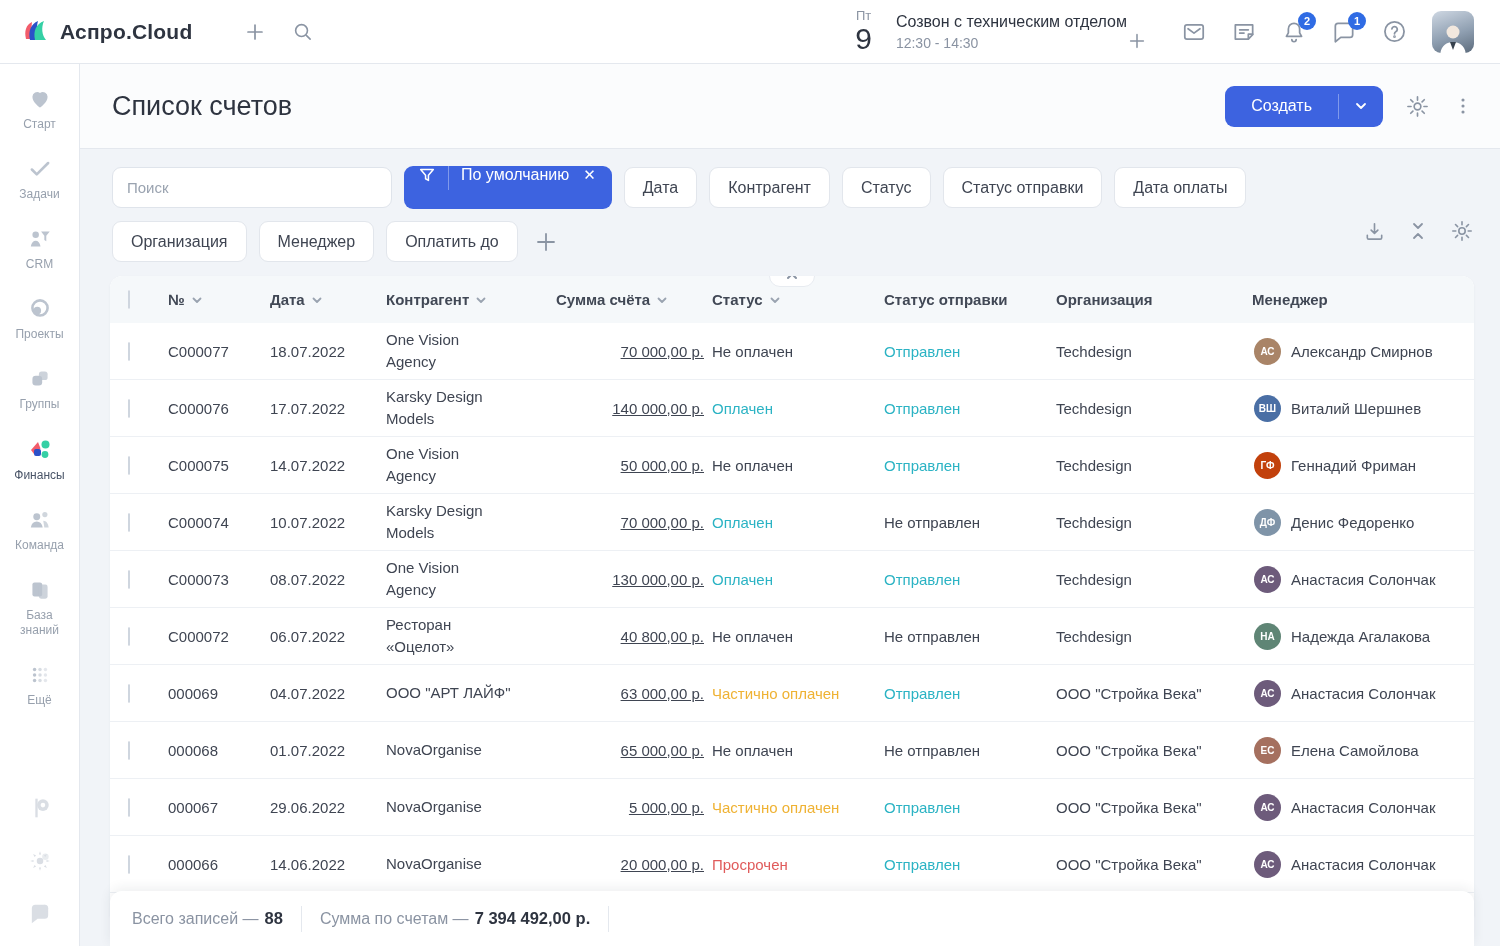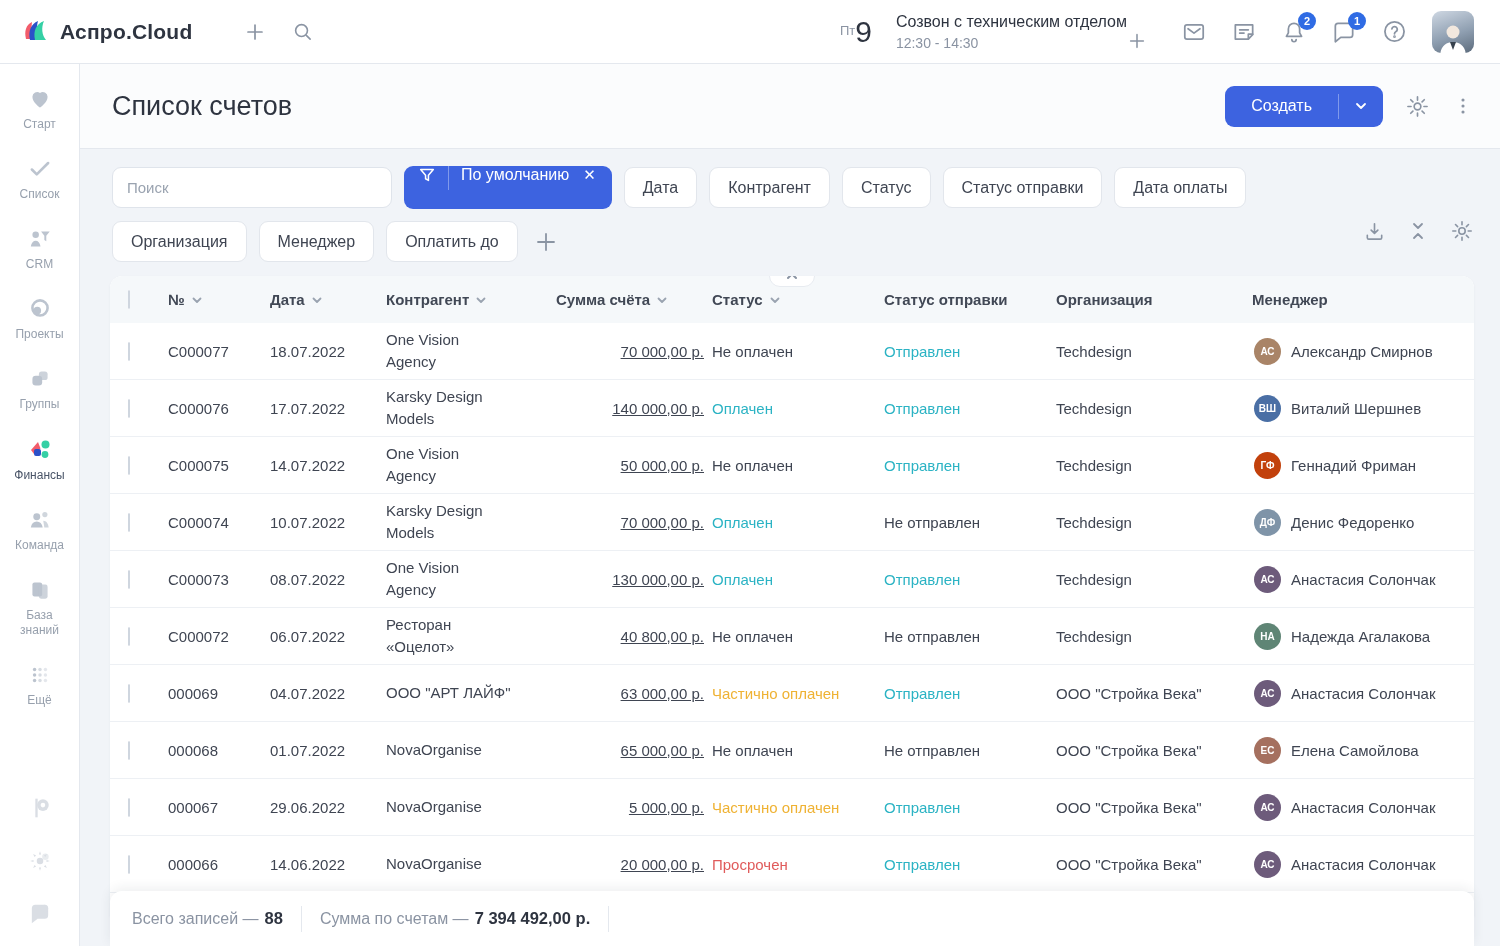--- a/index.html
+++ b/index.html
@@ -12,21 +12,21 @@
   body{font-family:"Liberation Sans","DejaVu Sans",sans-serif; background:var(--bg); color:var(--text); font-size:15px;}
   svg{display:block;}
 
   
   .topbar{height:64px; background:#fff; border-bottom:1px solid var(--border); display:flex; align-items:center; padding:0 26px 0 20px; position:relative; z-index:5;}
   .logo{display:flex; align-items:center; gap:10px; cursor:pointer;}
   .logo-text{font-size:21px; font-weight:700; color:#2E3440; letter-spacing:.2px;}
   .topbar-quick{display:flex; align-items:center; gap:26px; margin-left:52px; color:var(--icon);}
   .icon-btn{background:none; border:none; cursor:pointer; color:var(--icon); position:relative; display:flex; align-items:center; justify-content:center;}
   .topbar-right{margin-left:auto; display:flex; align-items:center; gap:24px;}
-  .cal{display:flex; flex-direction:row; align-items:center; line-height:1; cursor:pointer;}
+  .cal{display:flex; flex-direction:column; align-items:center; line-height:1; cursor:pointer;}
   .cal-wd{font-size:13px; color:var(--text2); margin-bottom:2px;}
   .cal-day{font-size:30px; font-weight:500; color:#2E3440;}
   .event{display:flex; align-items:center; cursor:pointer; margin-right:10px;}
   .event-texts{display:flex; flex-direction:column; gap:4px;}
   .event-title{font-size:16px; color:#2E3440;}
   .event-time{font-size:14px; color:var(--text2);}
   .badge{position:absolute; top:-7px; right:-9px; min-width:18px; height:18px; border-radius:9px; background:var(--badge); color:#fff; font-size:11px; font-weight:700; display:flex; align-items:center; justify-content:center; padding:0 4px;}
   .avatar-top{width:42px; height:42px; border-radius:9px; overflow:hidden; background:linear-gradient(160deg,#cfd8e3 0%,#90a0b2 55%,#5c6b7c 100%); display:flex; align-items:flex-end; justify-content:center; cursor:pointer;}
 
   
@@ -197,21 +197,21 @@
         </span>
       <span class="side-label">Старт</span>
     </button>
 
     <button class="side-item">
       <span class="side-icon">
           <svg width="26" height="26" viewBox="0 0 24 24" fill="none" stroke="currentColor" stroke-width="2.4" stroke-linecap="round" stroke-linejoin="round">
             <path d="M4.5 12.5l4.5 4.5L19.5 6.5"></path>
           </svg>
         </span>
-      <span class="side-label">Список</span>
+      <span class="side-label">Задачи</span>
     </button>
 
     <button class="side-item">
       <span class="side-icon">
           <svg width="26" height="26" viewBox="0 0 24 24" fill="currentColor">
             <circle cx="8" cy="8" r="3"></circle>
             <path d="M3.5 19c.6-3.6 2.3-5.4 4.5-5.4S11.9 15.4 12.5 19z"></path>
             <path d="M13 5h8l-3.2 4v5l-1.8-1v-4z"></path>
           </svg>
         </span>

